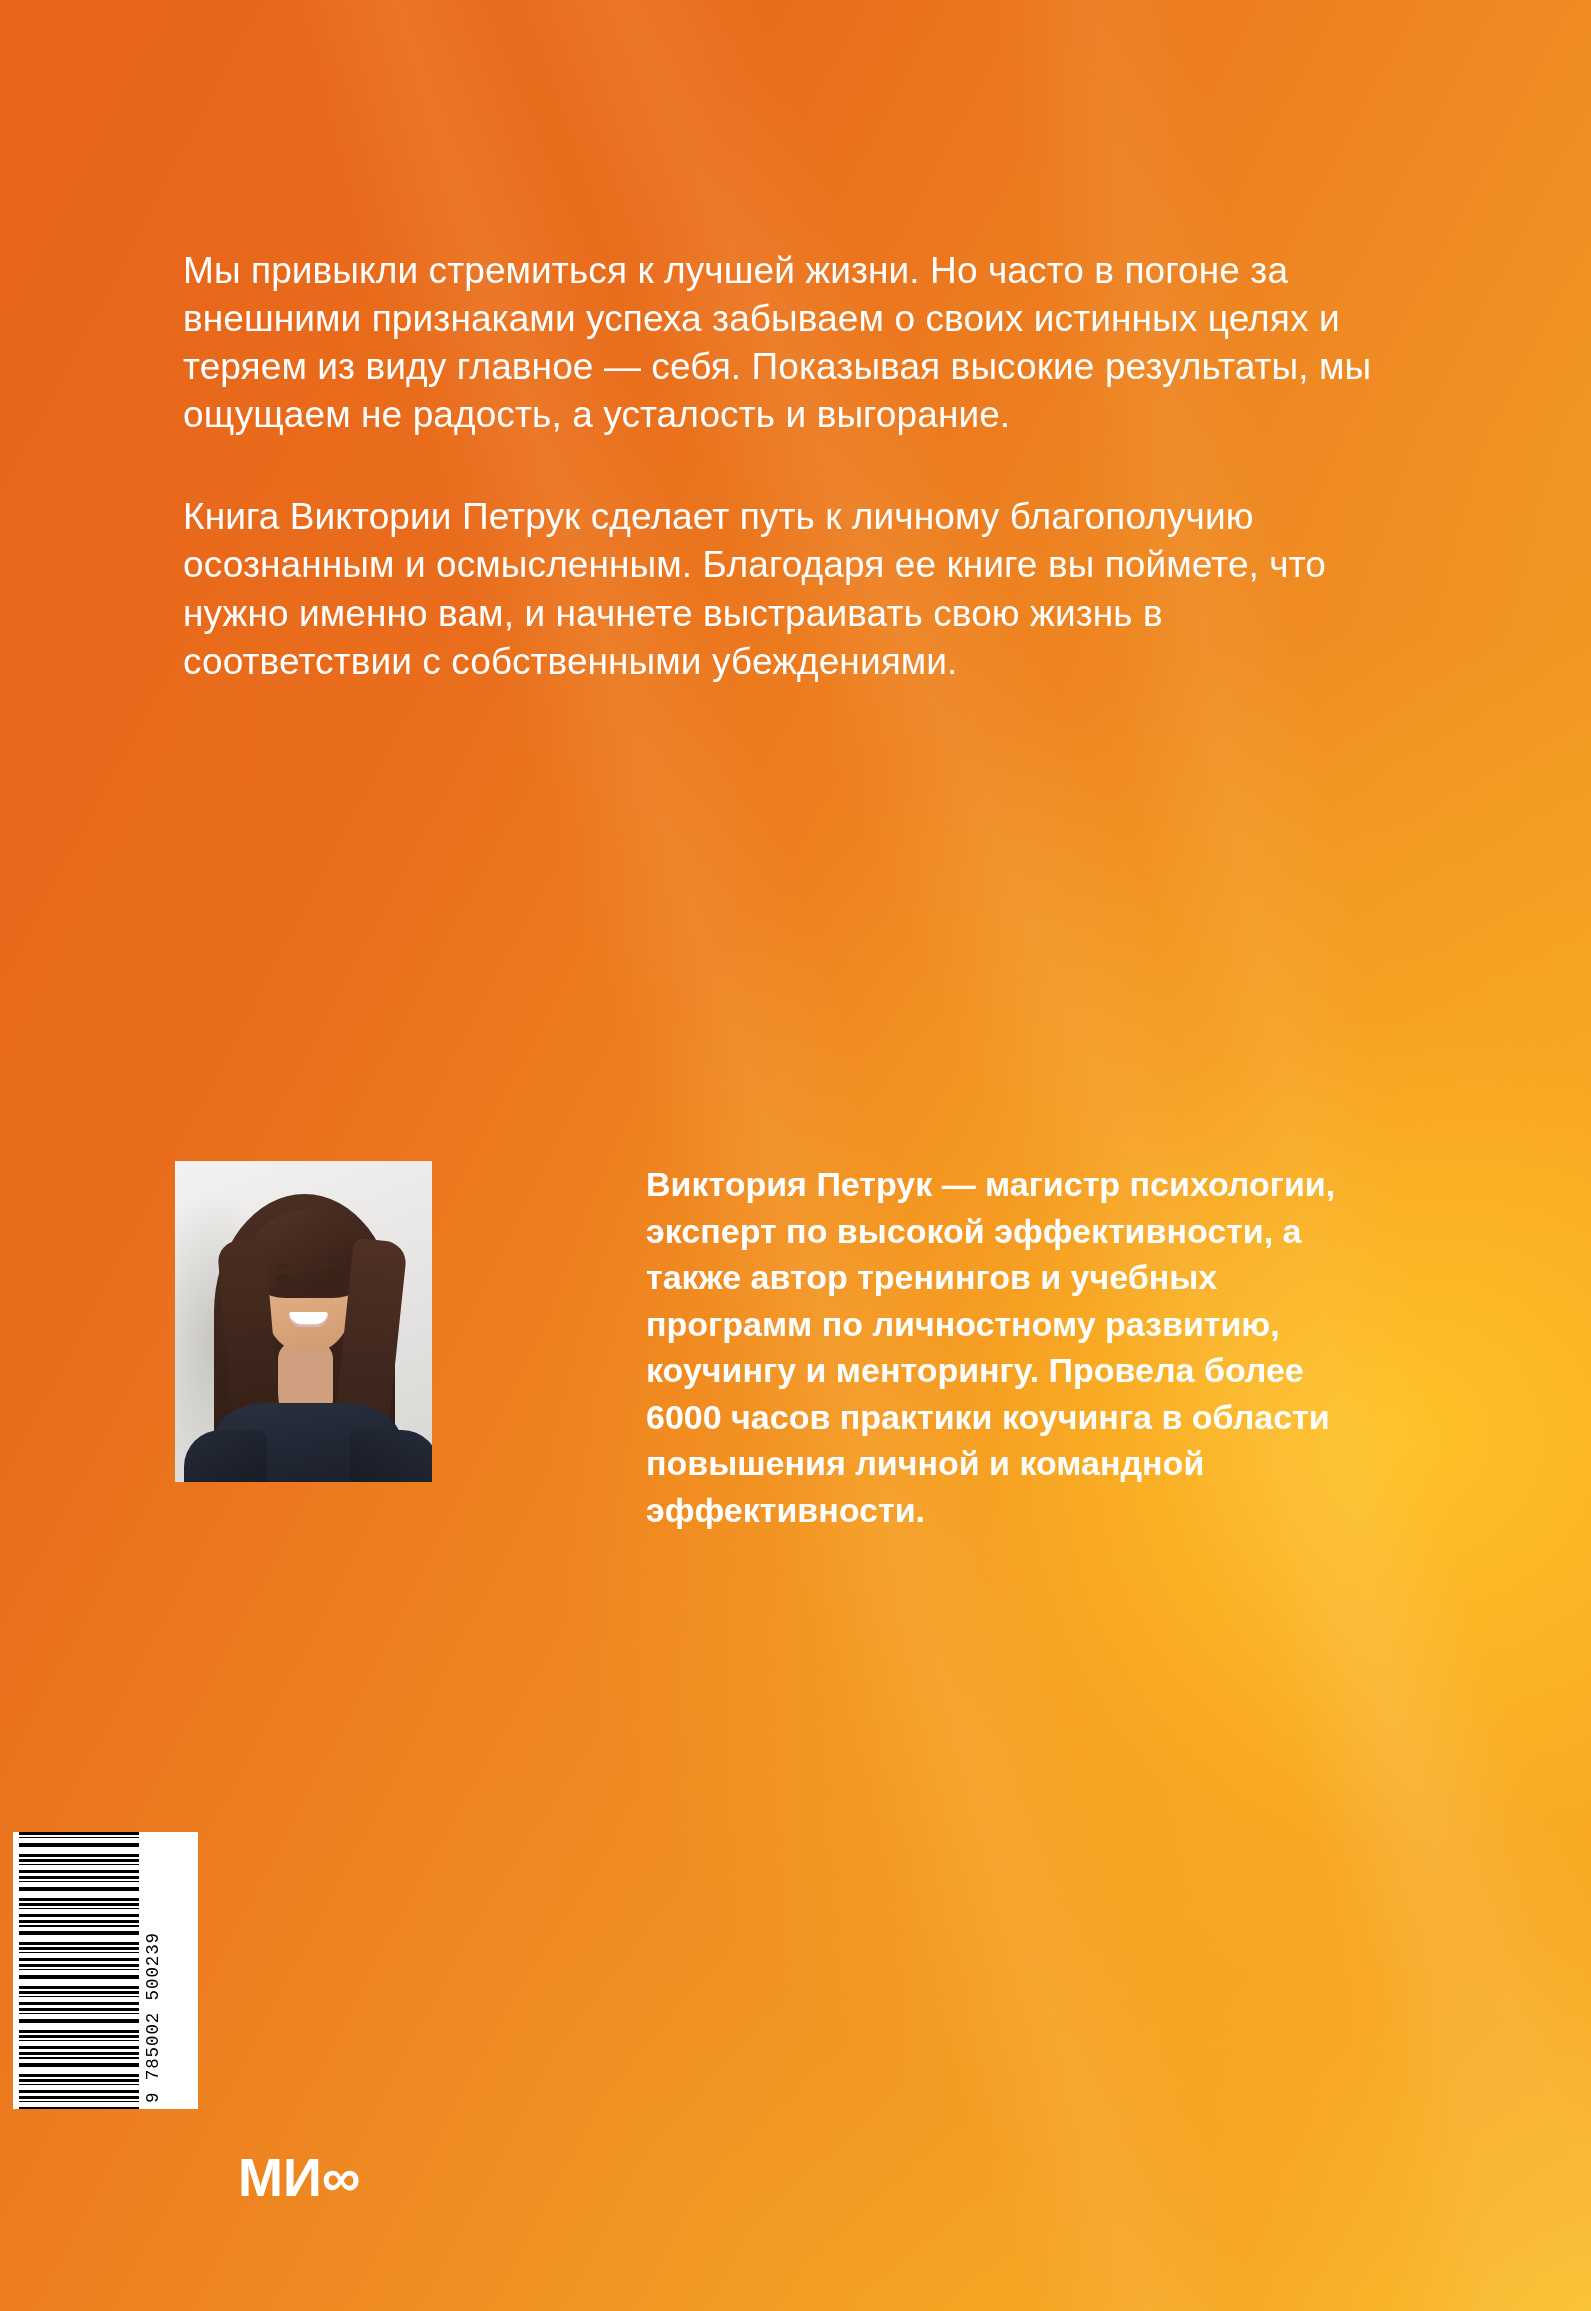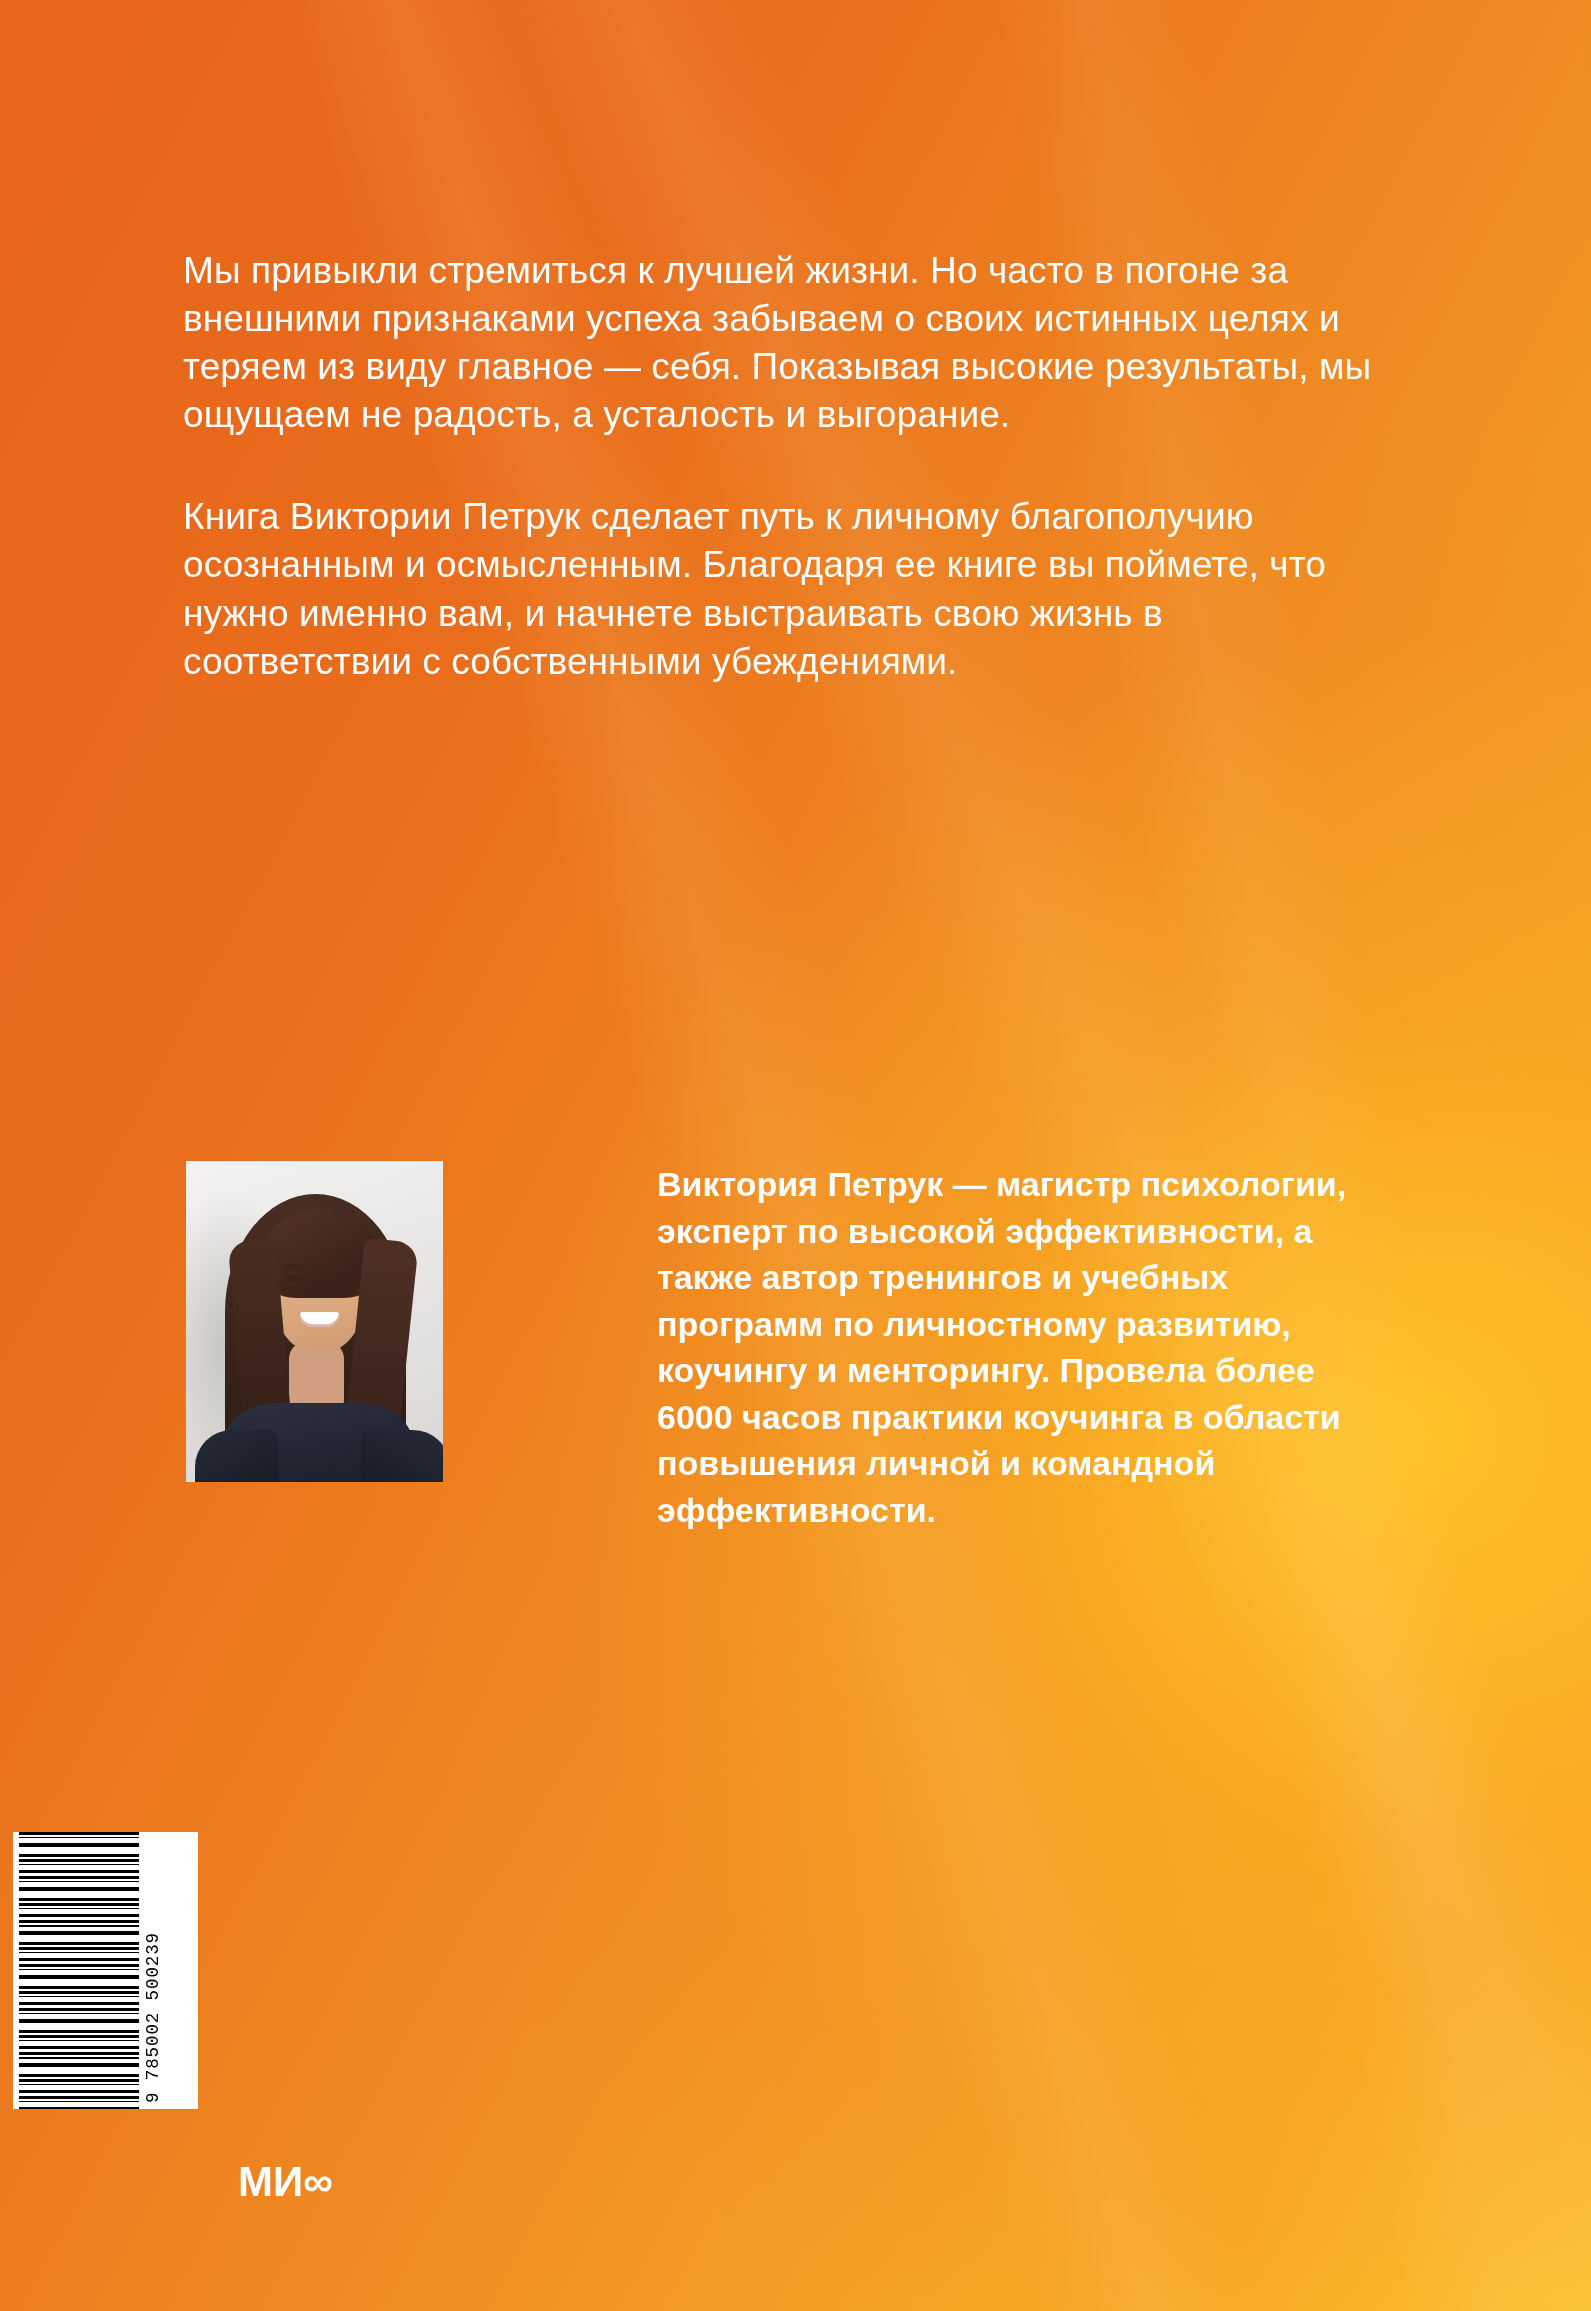--- a/index.html
+++ b/index.html
@@ -47,21 +47,21 @@
     margin: 0 0 54px 0;
     color: #ffffff;
     font-size: 37px;
     line-height: 1.30;
     letter-spacing: 0.1px;
   }
   .blurb p:last-child { margin-bottom: 0; }
 
   .author-block {
     position: absolute;
-    left: 186px;
+    left: 175px;
     top: 1161px;
     width: 1227px;
     display: flex;
     align-items: flex-start;
   }
 
   .author-photo {
     width: 257px;
     height: 321px;
     flex: 0 0 257px;
@@ -197,21 +197,21 @@
     position: absolute;
     left: 238px;
     top: 2150px;
     color: #ffffff;
     font-size: 54px;
     font-weight: bold;
     letter-spacing: 0.9px;
     line-height: 1;
   }
   .publisher .inf {
-    font-size: 42px;
+    font-size: 54px;
     letter-spacing: 0;
   }
 </style>
 </head>
 <body>
 
 <div class="cover">
 
   <div class="blurb">
     <p>Мы привыкли стремиться к лучшей жизни. Но часто в погоне за внешними признаками успеха забываем о своих истинных целях и теряем из виду главное — себя. Показывая высокие результаты, мы ощущаем не радость, а усталость и выгорание.</p>

